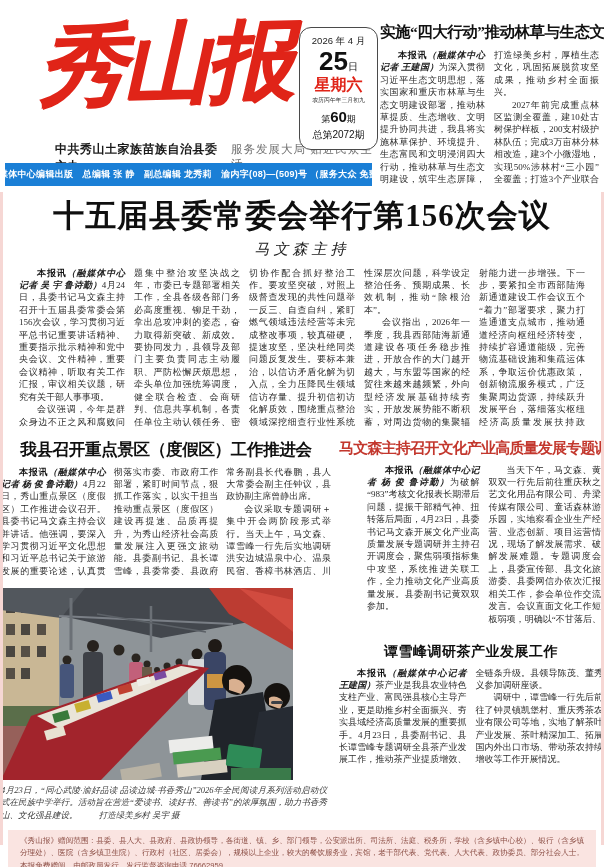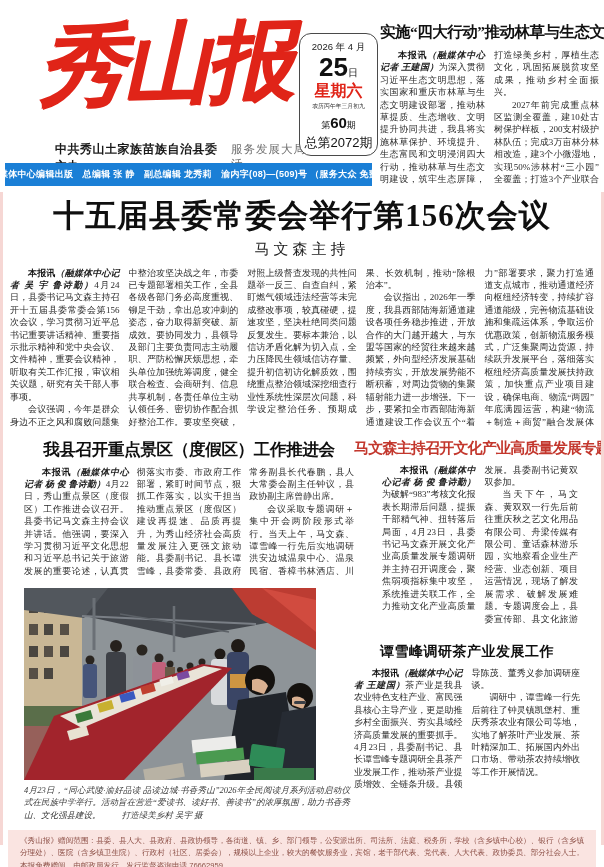--- a/index.html
+++ b/index.html
@@ -32,63 +32,63 @@
   .organizer{ font-size:12px; font-weight:bold; color:#1a1a1a; letter-spacing:.5px;}
   .slogan{ font-size:11.5px; color:#707070; letter-spacing:1px;}
   .blue-bar{
     position:absolute; left:5px; top:163px; width:367px; height:23px;
     background:#1a7fd6; color:#fff; font-size:9px; letter-spacing:.3px;
     display:flex; align-items:center; justify-content:center;
     font-family:"Liberation Sans","DejaVu Sans",sans-serif; font-weight:bold;
     white-space:nowrap;
   }
   .date-box{
-    position:absolute; left:299px; top:33px; width:79px; height:123px;
+    position:absolute; left:299px; top:27px; width:79px; height:123px;
     border:1.5px solid #4a4a4a; border-radius:12px; background:#fff;
     text-align:center; padding-top:7px;
     font-family:"Liberation Sans","DejaVu Sans",sans-serif;
   }
   .date-box .ym{ font-size:9.5px; color:#222; }
   .date-box .day{ font-size:26px; font-weight:bold; line-height:1.05; color:#111;}
   .date-box .day small{ font-size:10px; font-weight:normal;}
   .date-box .weekday{ font-size:16px; font-weight:bold; color:#e02418; line-height:1.2;}
   .date-box .lunar{ font-size:6.5px; color:#333; margin-top:2px; transform:scale(.9);}
   .date-box .issue{ font-size:9px; color:#111; margin-top:3px;}
   .date-box .issue b{ font-size:15px;}
-  .date-box .total{ font-size:13px; color:#111; margin-top:2px;text-align:center;}
+  .date-box .total{ font-size:10px; color:#111; margin-top:2px;text-align:center;}
 
   
   .top-article{ position:absolute; left:380px; top:22px; width:219px; }
   .top-article h2{
     font-size:15.5px; font-weight:bold; color:#111; letter-spacing:-.5px;
     white-space:nowrap; margin-bottom:6px;
   }
   .cols-2{ column-count:2; column-gap:9px; }
   .body-text{
     font-size:9px; line-height:1.38; text-align:justify; color:#2b2b2b;
   }
   .body-text p{ text-indent:2em; }
   .lead{ font-weight:bold; color:#111; }
   .byline{ font-style:italic; font-weight:bold; color:#222; }
   .top-article .body-text{ height:146px; overflow:hidden; }
 
   
-  .main-article{ padding:6px 10px 0; }
+  .main-article{ padding:6px 19px 0; }
   .main-article h1{
     text-align:center; font-size:31px; font-weight:bold; color:#0f0f0f;
     letter-spacing:1px; line-height:1.15;
   }
   .main-article h3{
     text-align:center; font-size:15px; font-weight:normal; color:#222;
-    letter-spacing:4px; margin:6px 0 8px;
+    letter-spacing:4px; margin:6px 0 8px;font-style:italic;
   }
   .cols-5{ column-count:5; column-gap:9px; height:162px; overflow:hidden; }
 
   
-  .lower{ display:flex; gap:0; padding:10px 24px 0; }
+  .lower{ display:flex; gap:8px; padding:10px 1px 0; }
   .lower-left{ width:330px; flex:0 0 330px; }
   .lower-right{ flex:1; min-width:0; }
   .scenic h2{
     text-align:center; font-size:16.5px; font-weight:bold; color:#0f0f0f;
     white-space:nowrap; letter-spacing:-.3px; margin-bottom:5px;
   }
   .cols-3{ column-count:3; column-gap:8px; height:116px; overflow:hidden; }
 
   figure.photo{ margin-top:6px; width:292px; }
   .photo svg{ display:block; }

